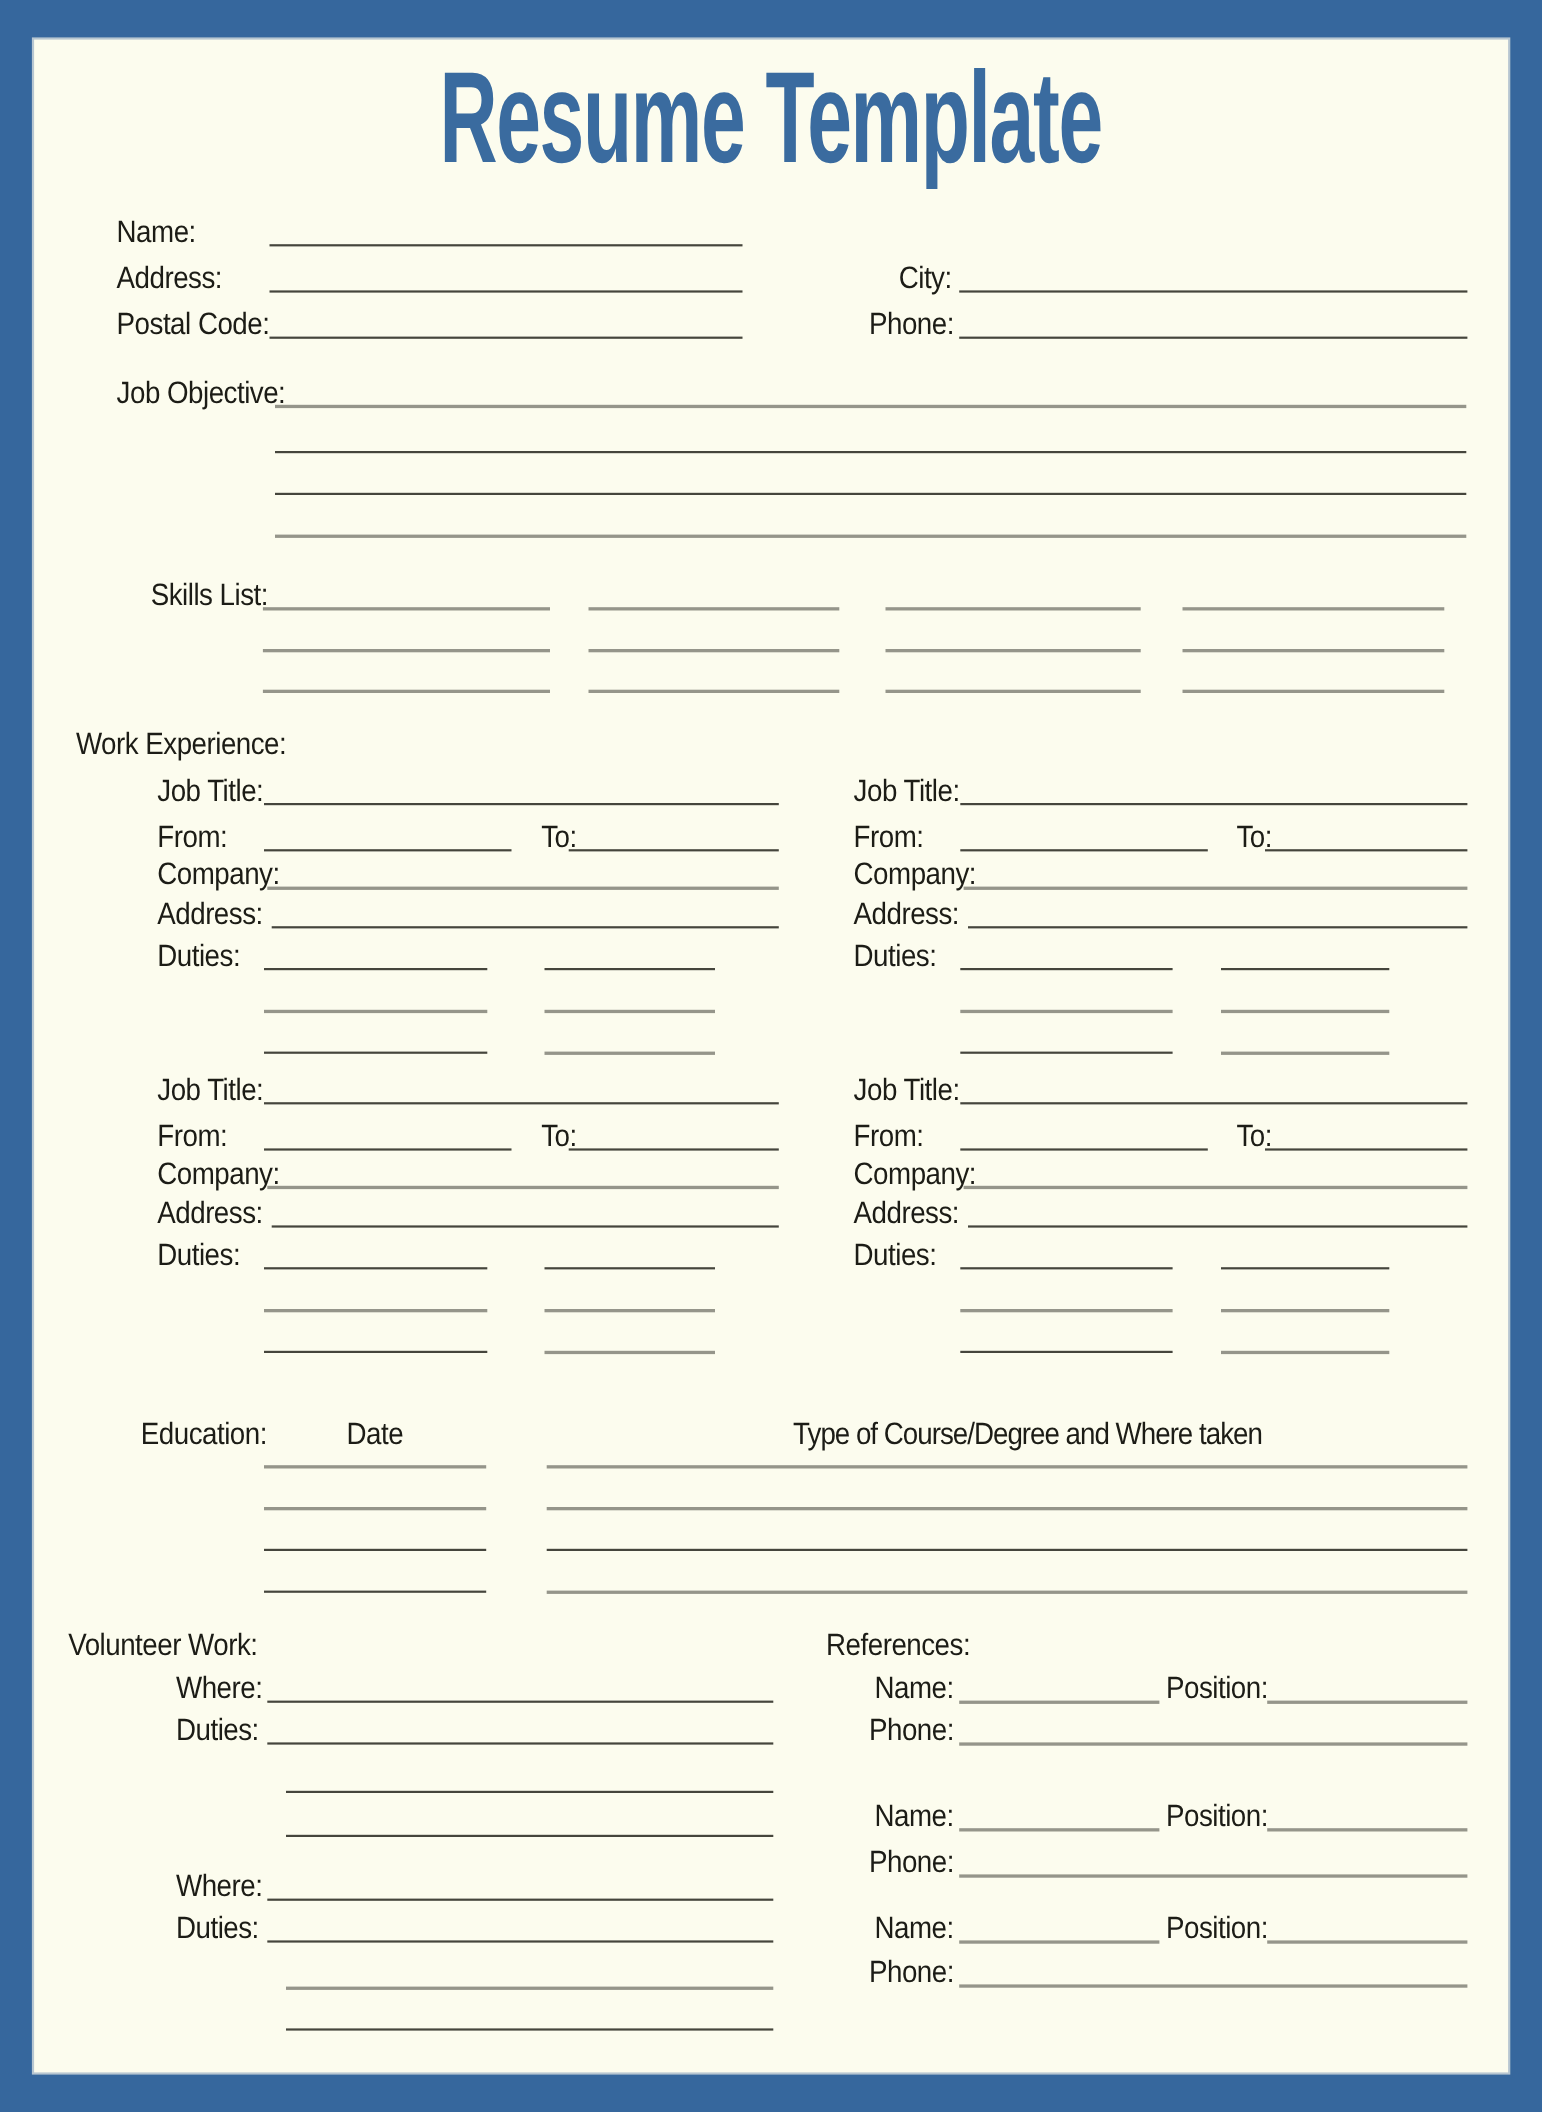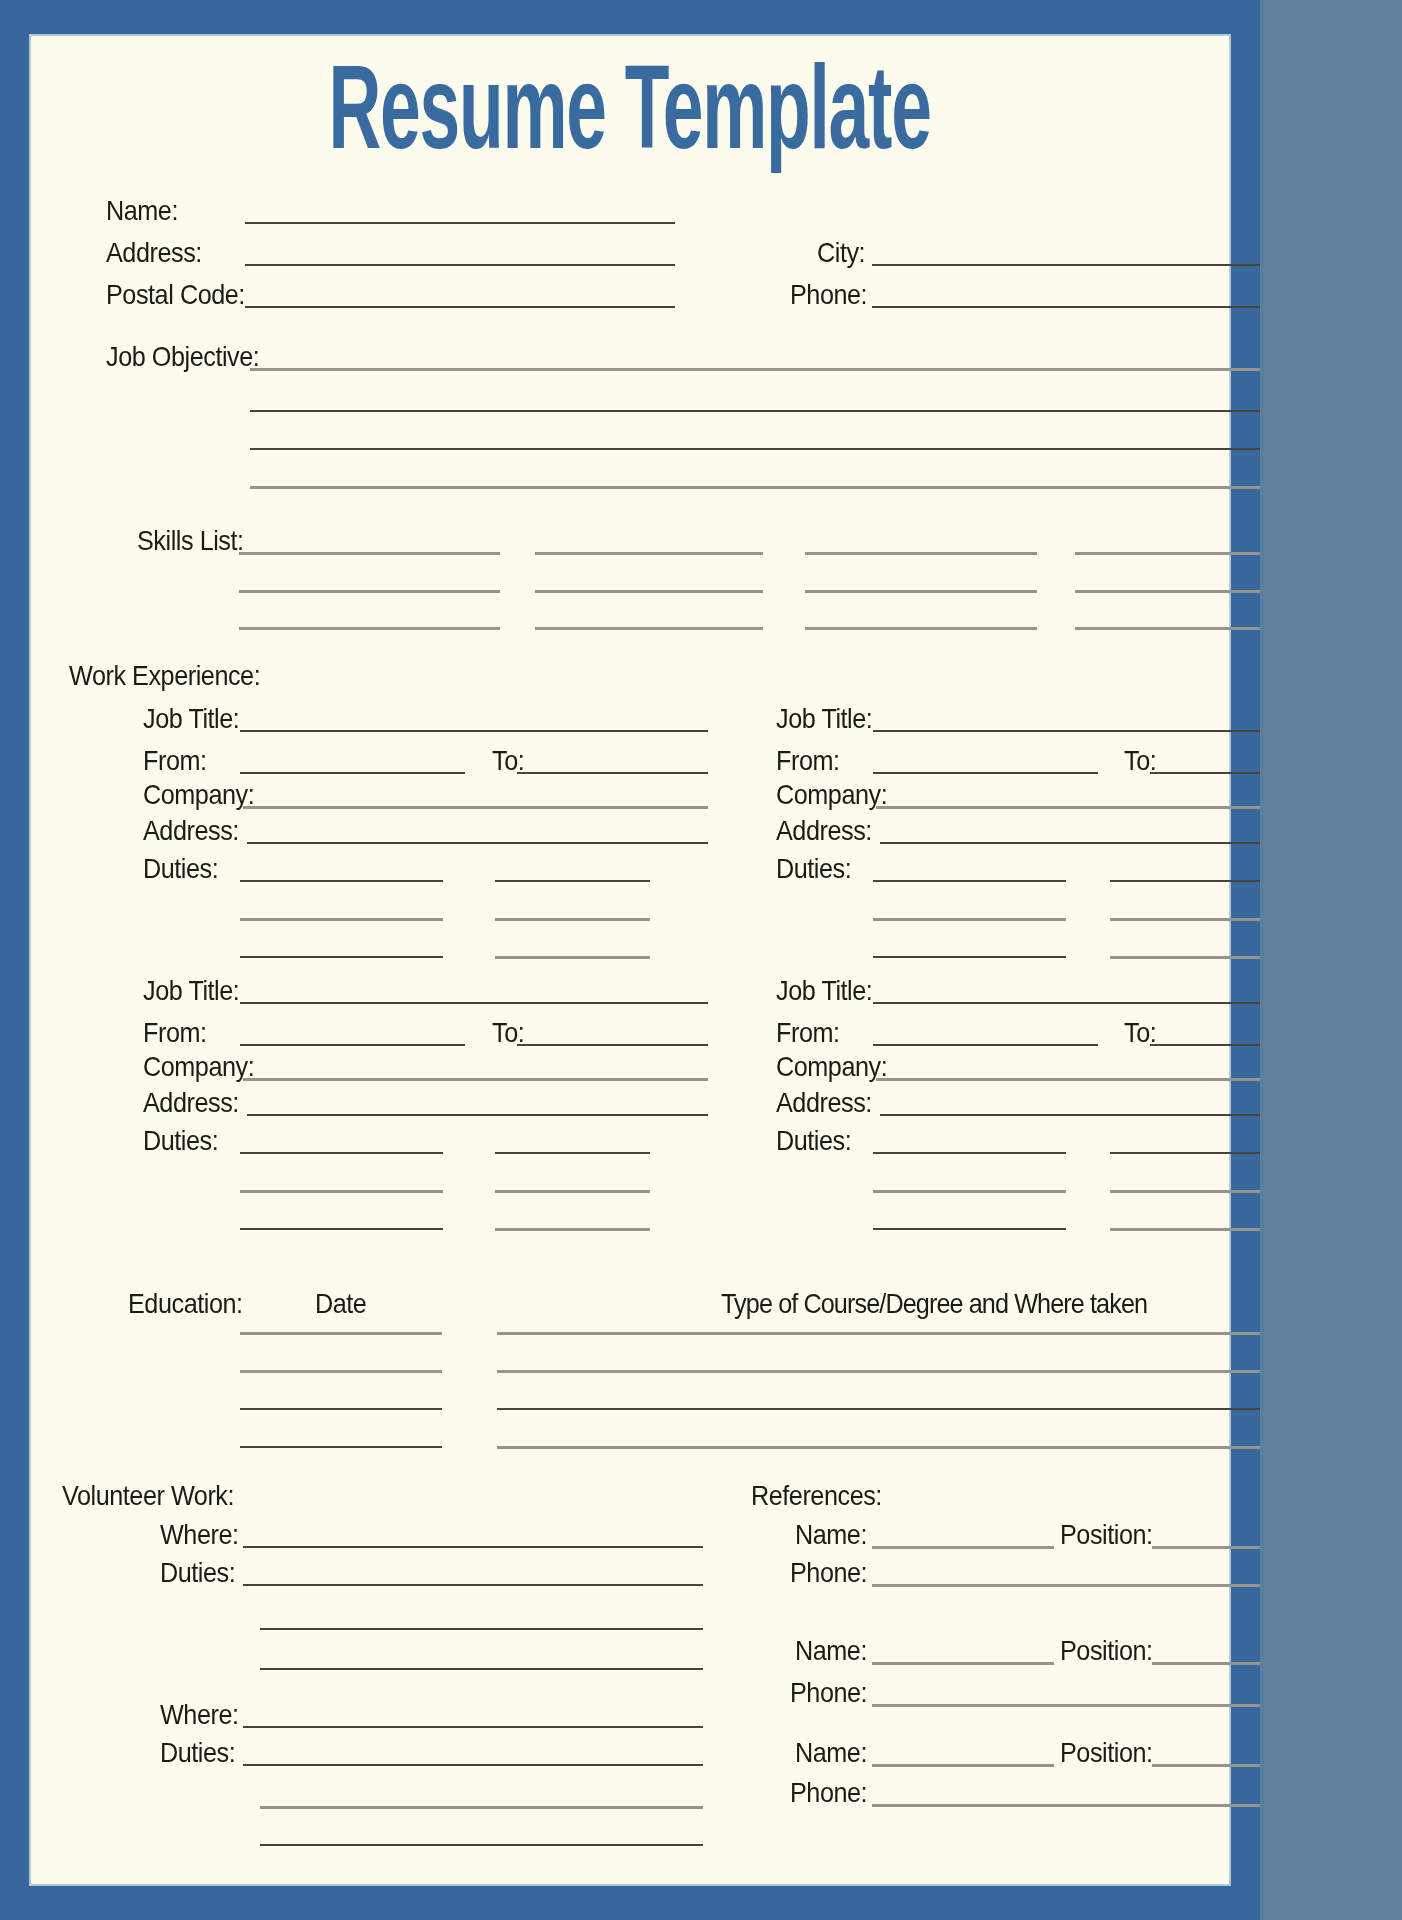--- a/index.html
+++ b/index.html
@@ -6,21 +6,21 @@
     --frame:#36679d;
     --title:#3a6b9f;
     --paper:#fcfcee;
     --ink:#1c1c16;
     --line-dark:#45453c;
     --line-gray:#95958a;
   }
   *{box-sizing:border-box;}
   body{margin:0;background:#5d7f9e;font-family:"Liberation Sans", sans-serif;}
   .page{
-    position:relative;width:1260px;height:1920px;
+    position:relative;width:1402px;height:1920px;
     background:var(--frame);overflow:hidden;
   }
   .paper{
     position:absolute;left:31px;top:36px;right:31px;bottom:36px;
     background:var(--paper);
     box-shadow:0 0 0 2px #b7c6d1;
   }
   .title{
     position:absolute;left:0;right:0;top:48px;margin:0;
     text-align:center;color:var(--title);

